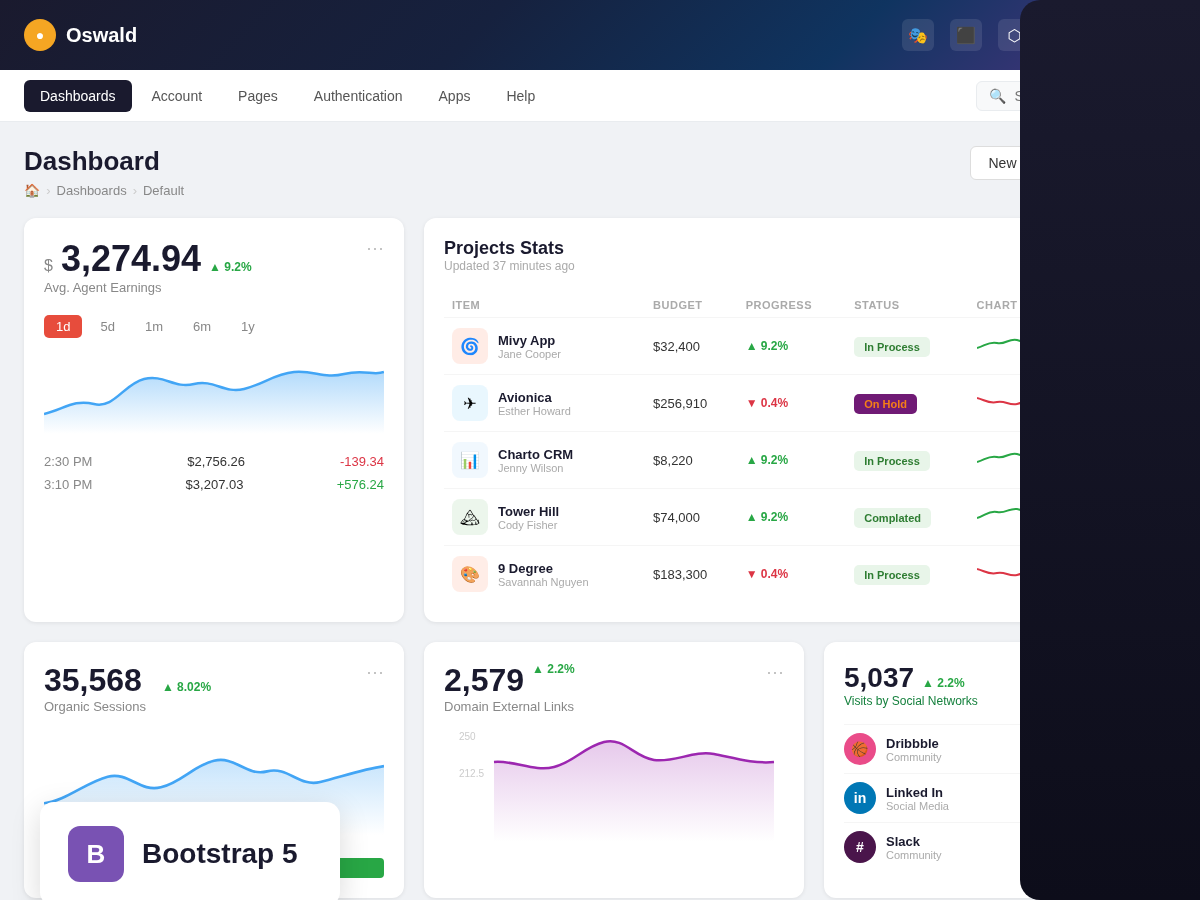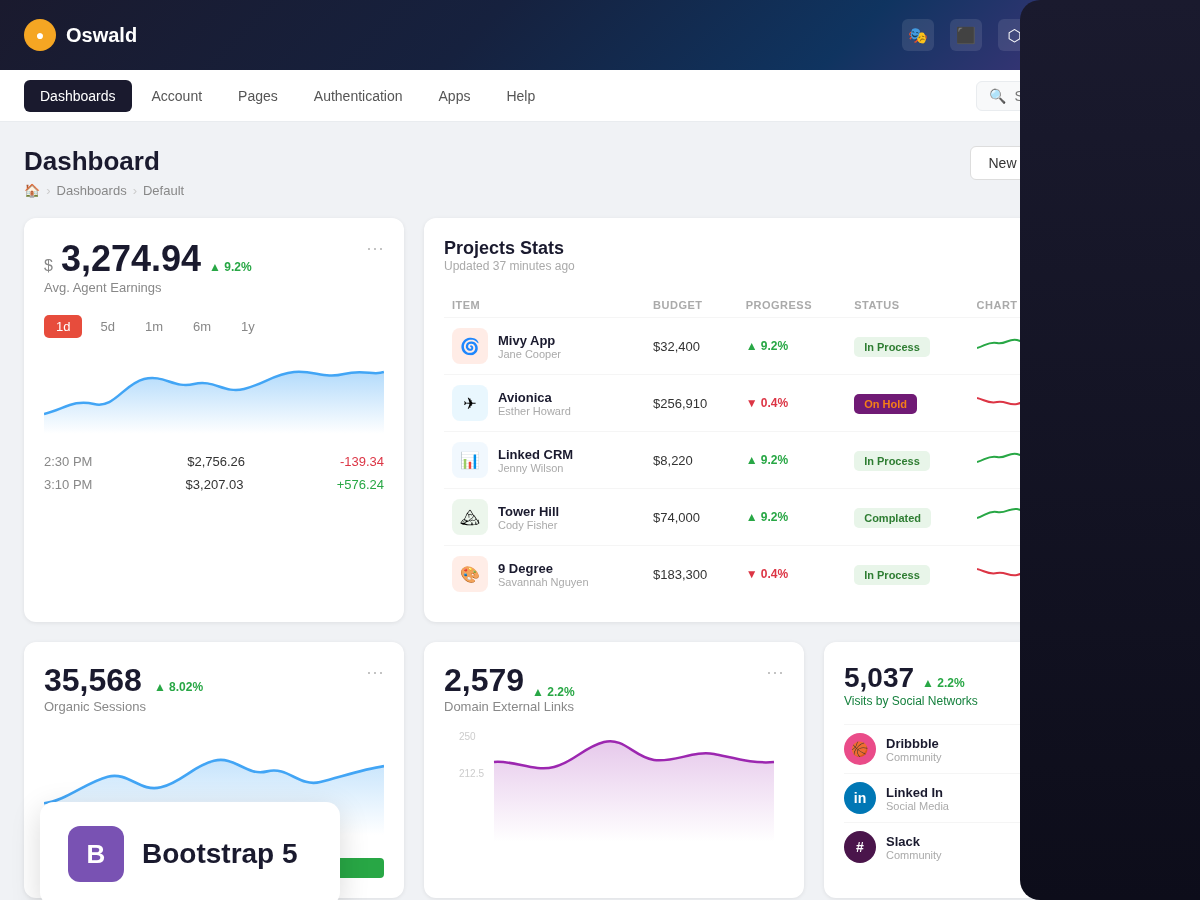--- a/index.html
+++ b/index.html
@@ -454,21 +454,21 @@
     </td>
     <td>
       <button class="goto-btn">→</button>
     </td>
   </tr>
             <tr>
     <td>
       <div class="proj-item">
         <div class="proj-icon" style="background:#90caf920;">📊</div>
         <div>
-          <div class="proj-name">Linked CRM</div>
+          <div class="proj-name">Charto CRM</div>
           <div class="proj-person">Jenny Wilson</div>
         </div>
       </div>
     </td>
     <td class="proj-budget">$8,220</td>
     <td>
       <div class="prog-badge prog-up">
         ▲ 9.2%
       </div>
     </td>
@@ -543,21 +543,21 @@
           </tbody>
       </table>
     </div>
   </div>
 
   <div class="grid-bottom">
 
     <div class="card">
       <div style="display:flex;justify-content:space-between;align-items:flex-start;">
         <div>
-          <div style="display:flex;align-items:baseline;gap:12px;">
+          <div style="display:flex;align-items:baseline;gap:20px;">
             <span class="organic-amount">35,568</span>
             <span class="badge-up">▲ <span>8.02%</span></span>
           </div>
           <div class="organic-label">Organic Sessions</div>
         </div>
         <span class="more-icon">···</span>
       </div>
       <svg viewBox="0 0 320 100" class="bottom-chart-svg" xmlns="http://www.w3.org/2000/svg">
         <defs>
           <linearGradient id="blueGrad2" x1="0" y1="0" x2="0" y2="1">
@@ -572,21 +572,21 @@
         <span>Canada</span>
         <div class="canada-bar">
           <span>6,083</span>
         </div>
       </div>
     </div>
 
     <div class="card">
       <div style="display:flex;justify-content:space-between;align-items:flex-start;">
         <div>
-          <div style="display:flex;align-items:flex-end;gap:8px;">
+          <div style="display:flex;align-items:flex-start;gap:8px;">
             <span class="domain-amount">2,579</span>
             <span class="badge-up">▲ <span>2.2%</span></span>
           </div>
           <div class="domain-label">Domain External Links</div>
         </div>
         <span class="more-icon">···</span>
       </div>
       <svg viewBox="0 0 320 120" class="bottom-chart-svg" xmlns="http://www.w3.org/2000/svg">
         <defs>
           <linearGradient id="purpleGrad" x1="0" y1="0" x2="0" y2="1">

